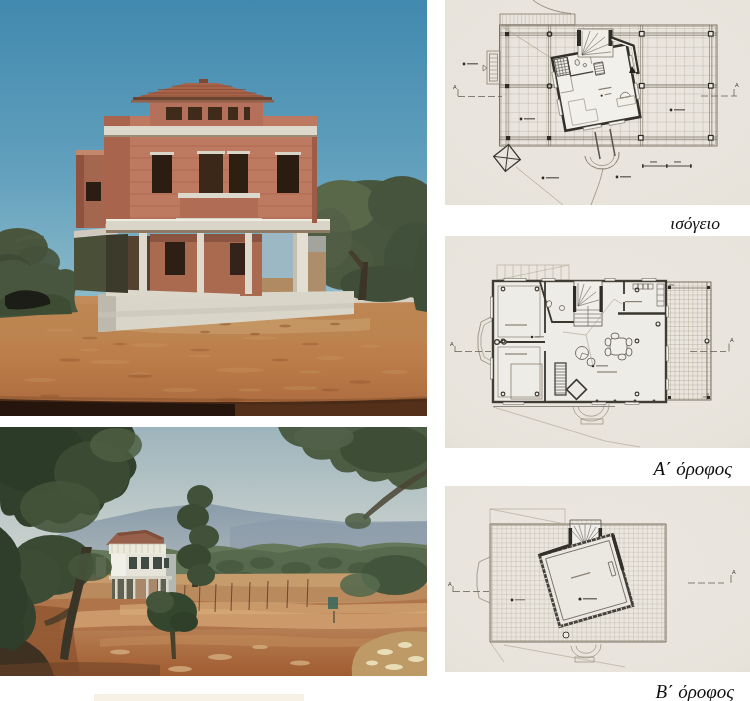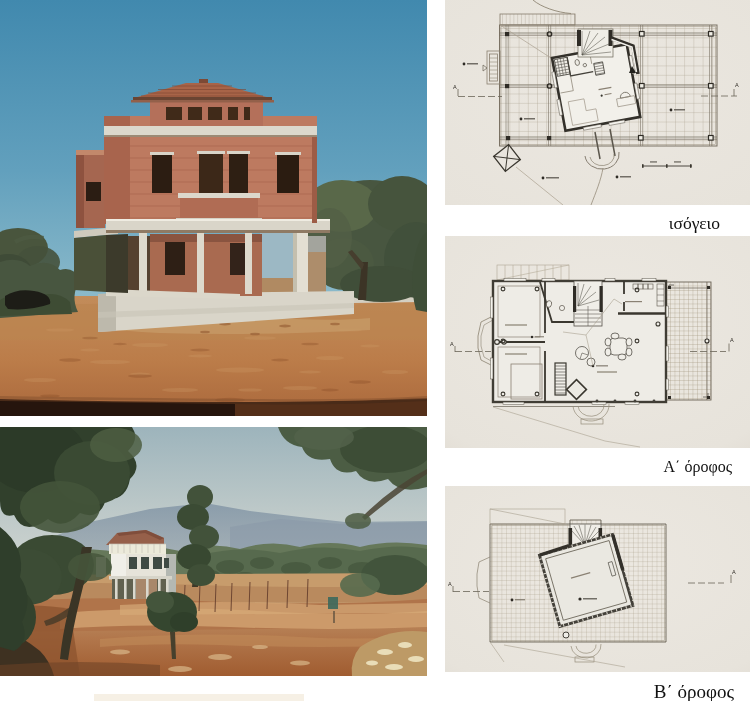--- a/index.html
+++ b/index.html
@@ -1,18 +1,18 @@
 <!DOCTYPE html>
 <html><head>
 <meta charset="utf-8">
 <style>
 html,body{margin:0;padding:0;background:#ffffff;width:750px;height:701px;overflow:hidden;}
 #page{position:absolute;left:0;top:0;width:750px;height:701px;background:#ffffff;font-family:"Liberation Serif",serif;}
 .abs{position:absolute;}
-.lbl{position:absolute;font-family:"Liberation Serif",serif;color:#111;white-space:nowrap;}
+.lbl{position:absolute;font-family:"Liberation Serif",serif;font-style:italic;color:#111;white-space:nowrap;}
 </style>
 </head>
 <body>
 <div id="page">
 
 <div class="abs" style="left:0;top:0;width:427px;height:416px;">
 <svg width="427" height="416" viewBox="0 0 427 416">
 <defs>
 <linearGradient id="sky1" x1="0" y1="0" x2="0" y2="1">
 <stop offset="0" stop-color="#4189ae"></stop>
@@ -739,21 +739,21 @@
 <path d="M10,110 l0,6"></path>
 <path d="M10,115.5 l7,0 m3,0 l7,0 m3,0 l7,0 m3,0 l6,0"></path>
 <path d="M245,115.5 l7,0 m3,0 l7,0 m3,0 l7,0 m3,0 l6,0"></path>
 <path d="M284,115.5 l0,-8"></path>
 </g>
 <text x="5" y="110" font-size="5.5" fill="#2e2b25" font-family="Liberation Sans, sans-serif">A</text>
 <text x="285" y="106" font-size="5.5" fill="#2e2b25" font-family="Liberation Sans, sans-serif">A</text>
 </svg>
 </div>
 
-<div class="lbl" style="left:632px;top:458px;width:100px;font-size:16px;text-align:right;">Α΄ όροφος</div>
+<div class="lbl" style="left:632px;top:458px;width:100px;font-size:19px;text-align:right;">Α΄ όροφος</div>
 
 <div class="abs" style="left:445px;top:486px;width:305px;height:186px;">
 <svg width="305" height="186" viewBox="0 0 305 186">
 <defs>
 <radialGradient id="pbg3" cx="0.5" cy="0.42" r="0.95">
 <stop offset="0" stop-color="#ece8e1"></stop>
             <stop offset="0.75" stop-color="#e7e3db"></stop>
             <stop offset="1" stop-color="#ded9d0"></stop>
 </radialGradient>
 <pattern id="grid3f" width="4.7" height="4.7" patternUnits="userSpaceOnUse">

